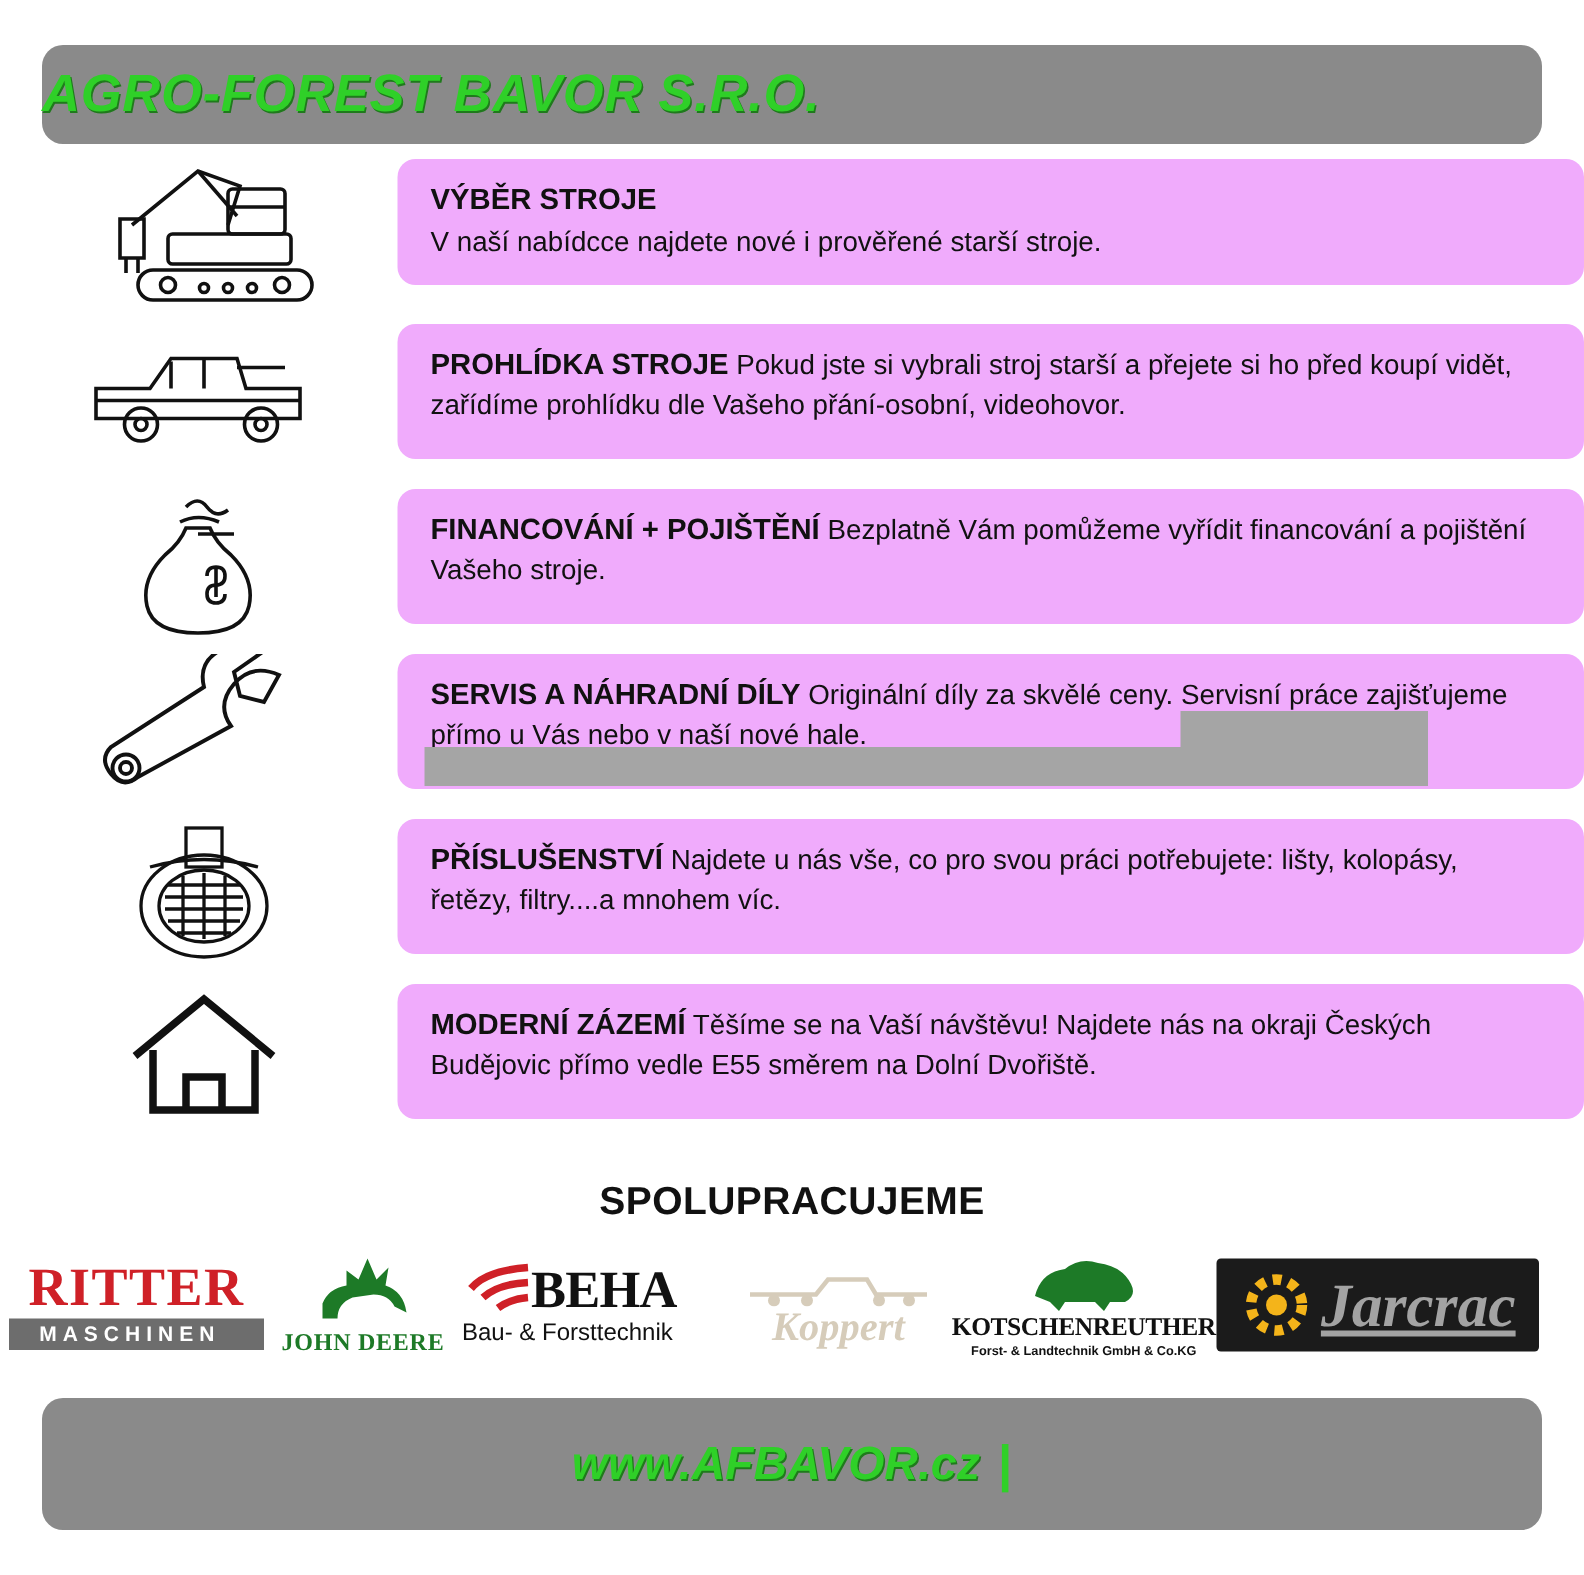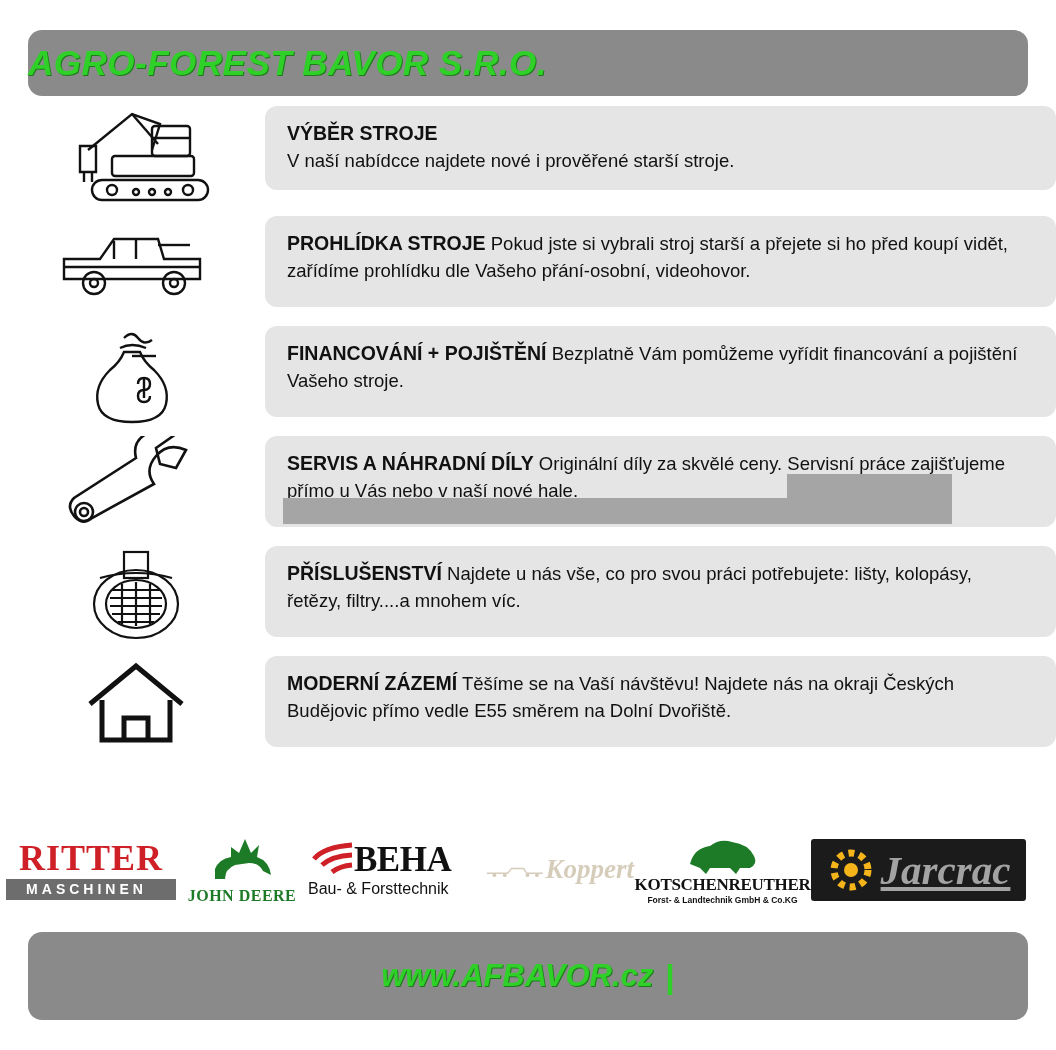--- a/index.html
+++ b/index.html
@@ -61,21 +61,21 @@
   .icon-cell {
     width: 265px;
     min-height: 96px;
     display: flex;
     align-items: center;
     justify-content: center;
     flex: 0 0 265px;
   }
   .icon-cell svg { display: block; }
   .card {
-    background: #e5e5e5;
+    background: #f0abfc;
     border-radius: 12px;
     flex: 1 1 auto;
     padding: 13px 38px 15px 22px;
     box-sizing: border-box;
     color: #111111;
     font-size: 18.5px;
     line-height: 1.45;
   }
   .card.tall { padding-bottom: 22px; }
   .card-head {
@@ -178,21 +178,21 @@
     line-height: 1;
     letter-spacing: -0.5px;
   }
   .beha-sub {
     color: #111111;
     font-size: 16px;
     margin-top: 3px;
   }
 
   
-  .logo-koppert { width: 150px; opacity: 0.30; flex-direction: row; }
+  .logo-koppert { width: 150px; opacity: 0.30; flex-direction: column; }
   .koppert-name {
     color: #7a5a1e;
     font-size: 27px;
     font-weight: bold;
     font-style: italic;
     font-family: "Liberation Serif", serif;
     line-height: 1;
   }
 
   
@@ -365,20 +365,21 @@
           <path d="M84 84 L84 62 L108 62 L108 84"></path>
         </svg>
       </div>
       <div class="card tall">
         <span class="card-head">MODERNÍ ZÁZEMÍ</span><span class="card-text"> Těšíme se na Vaší návštěvu! Najdete nás na okraji Českých Budějovic přímo vedle E55 směrem na Dolní Dvořiště.</span>
       </div>
     </div>
 
   </div>
 
+  <div class="partners-title">SPOLUPRACUJEME</div>
 
   <div class="partners">
 
     <div class="logo logo-ritter">
       <div class="ritter-top">RITTER</div>
       <div class="ritter-bot">MASCHINEN</div>
     </div>
 
     <div class="logo logo-jd">
       <svg width="74" height="50" viewBox="0 0 74 50">

